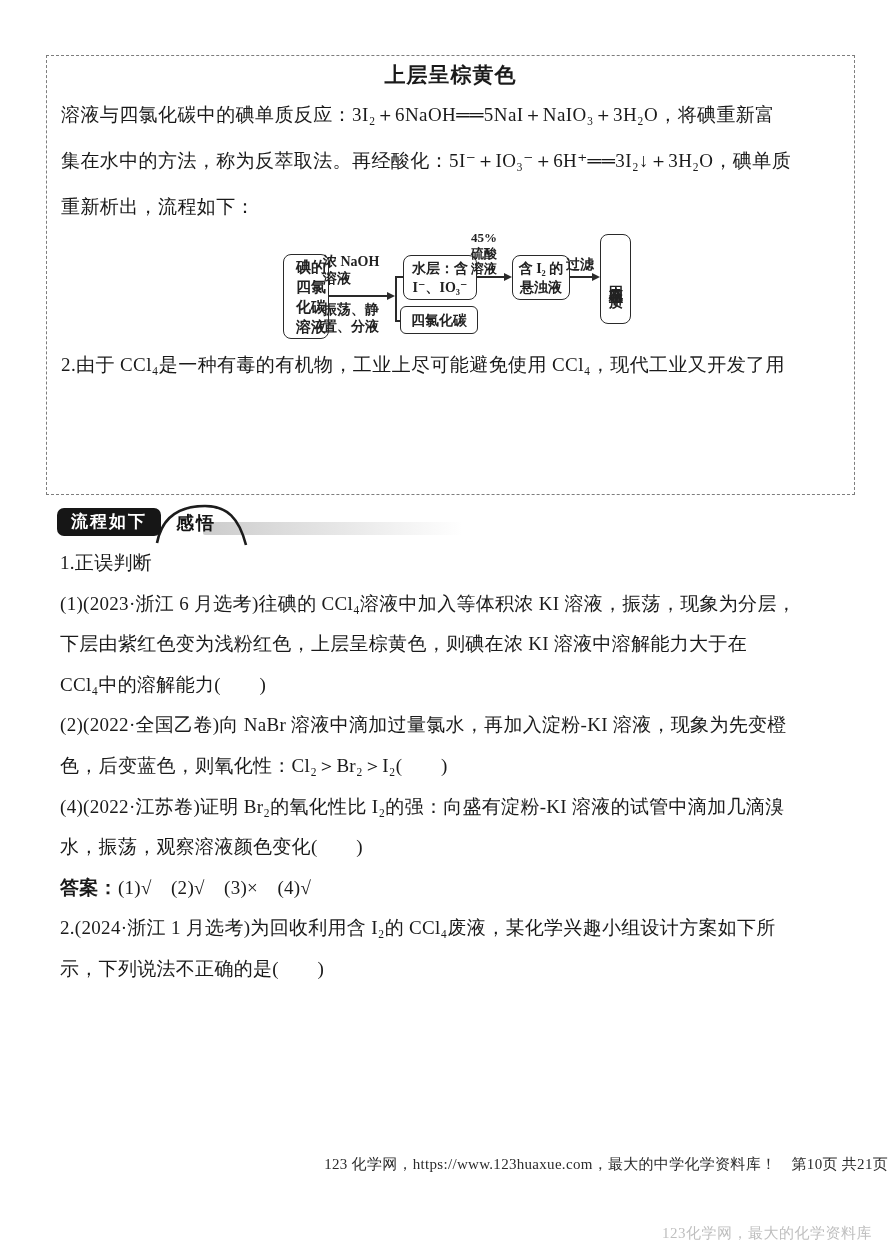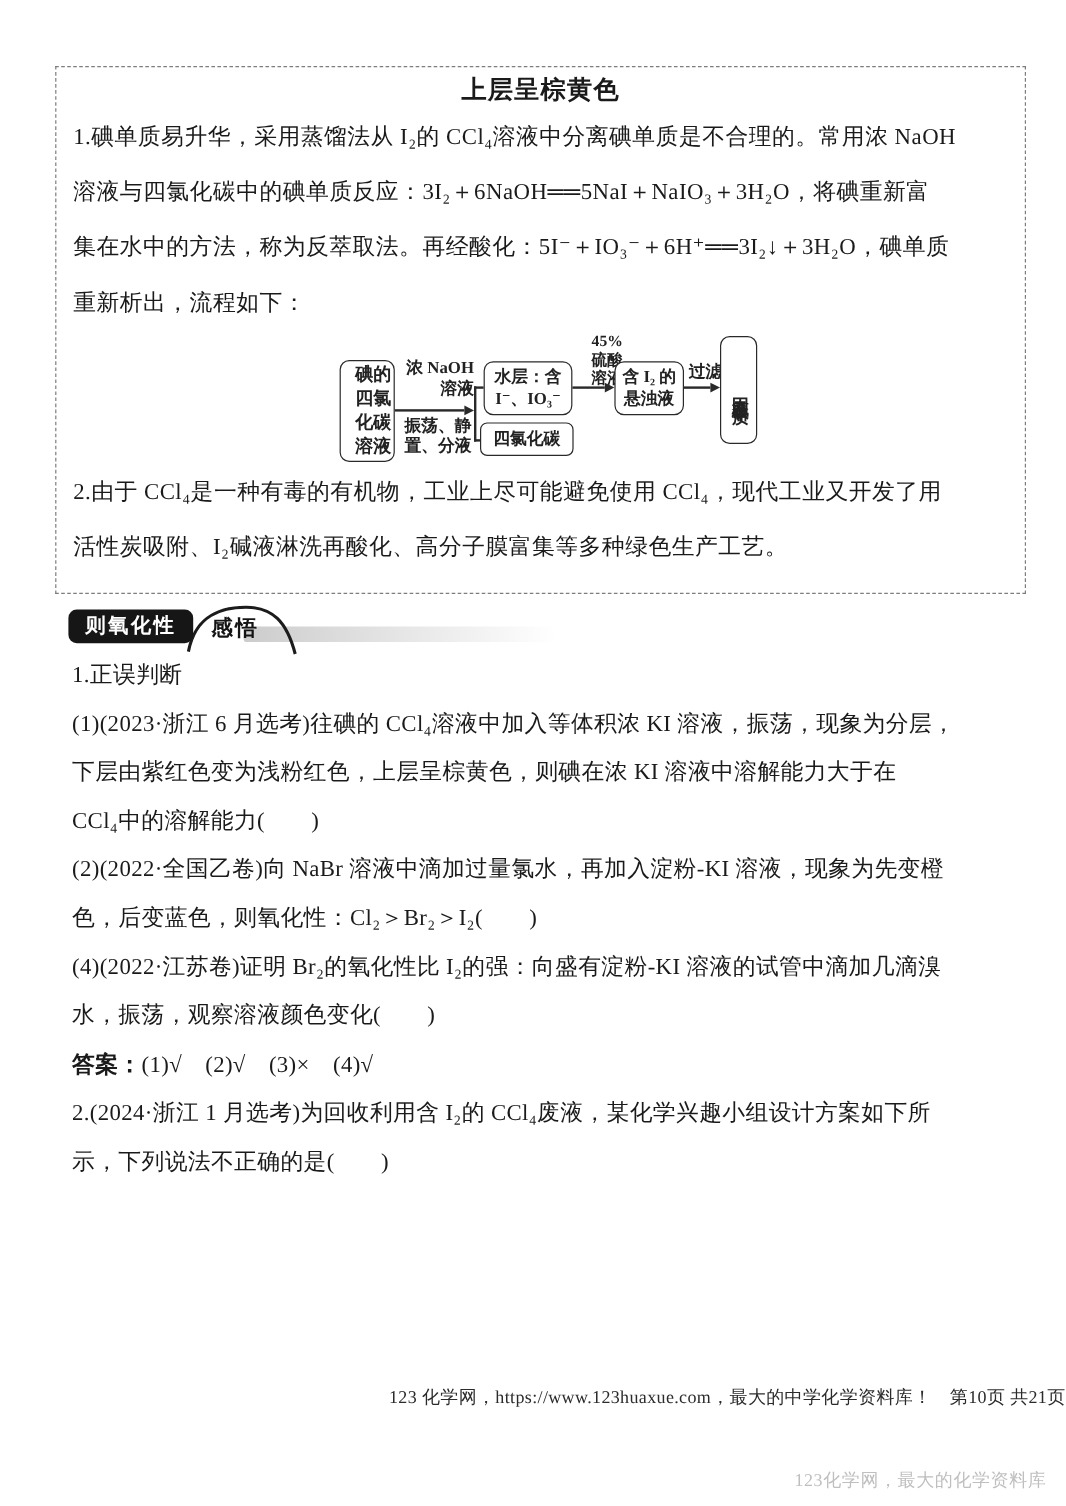--- a/index.html
+++ b/index.html
@@ -25,21 +25,21 @@
     position: absolute; border: 1.5px solid #2a2a2a; border-radius: 8px; background: #fff;
     display: flex; flex-direction: column; align-items: center; justify-content: center;
     text-align: right; font-size: 14px; font-weight: 600; line-height: 19px; color: #222;
   }
   .fc-line { position: absolute; background: #2a2a2a; }
   .fc-arrow {
     position: absolute; width: 0; height: 0;
     border-top: 4.5px solid transparent; border-bottom: 4.5px solid transparent;
     border-left: 8px solid #2a2a2a;
   }
-  .fc-label { position: absolute; text-align: right; font-size: 14px; font-weight: 600; line-height: 17px; color: #222; }
+  .fc-label { position: absolute; text-align: left; font-size: 14px; font-weight: 600; line-height: 17px; color: #222; }
   .fc-label.small { font-size: 13px; line-height: 15.5px; }
   .vertical-text { writing-mode: vertical-lr; letter-spacing: 2px; line-height: 1; }
 
   
   .badge-row { position: absolute; left: 57px; top: 506px; height: 40px; width: 420px; }
   .badge-strip {
     position: absolute; left: 146px; top: 16px; width: 260px; height: 13px;
     background: linear-gradient(to right, #cccccc, rgba(246,246,246,0)); border-radius: 2px;
   }
   .badge-pill {
@@ -71,21 +71,20 @@
 </style>
 </head>
 <body>
 
 <div class="page">
 
   <div class="note-box">
     <div class="note-title">上层呈棕黄色</div>
 
     <div>
-      <div class="tline">1.碘单质易升华，采用蒸馏法从 I₂的 CCl₄溶液中分离碘单质是不合理的。常用浓 NaOH</div>
       <div class="tline">溶液与四氯化碳中的碘单质反应：3I₂＋6NaOH══5NaI＋NaIO₃＋3H₂O，将碘重新富</div>
       <div class="tline">集在水中的方法，称为反萃取法。再经酸化：5I⁻＋IO₃⁻＋6H⁺══3I₂↓＋3H₂O，碘单质</div>
       <div class="tline">重新析出，流程如下：</div>
     </div>
 
     <div class="flowchart">
 
       <div class="fc-box" style="left:0; top:24px; width:46px; height:85px; font-size:15px; line-height:20px; padding:0 2px;">碘的四氯化碳溶液</div>
 
       <div class="fc-line" style="left:46px; top:65px; width:58px; height:2px;"></div>
@@ -125,30 +124,29 @@
 
       <div class="fc-line" style="left:287px; top:46px; width:22px; height:2px;"></div>
       <div class="fc-arrow" style="left:309px; top:42.5px;"></div>
       <div class="fc-label" style="left:283px; top:26px; width:36px;">过滤</div>
 
       <div class="fc-box vertical-text" style="left:317px; top:4px; width:31px; height:90px;">固态碘单质</div>
     </div>
 
     <div>
       <div class="tline">2.由于 CCl₄是一种有毒的有机物，工业上尽可能避免使用 CCl₄，现代工业又开发了用</div>
-      <div class="tline">活性炭吸附、I₂碱液淋洗再酸化、高分子膜富集等多种绿色生产工艺。</div>
     </div>
   </div>
 
   <div class="badge-row">
     <div class="badge-strip"></div>
     <svg class="badge-arc" width="98" height="44" viewBox="0 0 98 44">
       <path d="M4,41 C10,10 32,4 52,4 C74,4 86,16 93,43" fill="none" stroke="#1c1c1c" stroke-width="2.6"></path>
     </svg>
-    <span class="badge-pill">则氧化性</span>
+    <span class="badge-pill">流程如下</span>
     <span class="badge-secondary">感悟</span>
   </div>
 
   <div class="questions">
     <div class="qline">1.正误判断</div>
     <div class="qline">(1)(2023·浙江 6 月选考)往碘的 CCl₄溶液中加入等体积浓 KI 溶液，振荡，现象为分层，</div>
     <div class="qline">下层由紫红色变为浅粉红色，上层呈棕黄色，则碘在浓 KI 溶液中溶解能力大于在</div>
     <div class="qline">CCl₄中的溶解能力(　　)</div>
     <div class="qline">(2)(2022·全国乙卷)向 NaBr 溶液中滴加过量氯水，再加入淀粉-KI 溶液，现象为先变橙</div>
     <div class="qline">色，后变蓝色，则氧化性：Cl₂＞Br₂＞I₂(　　)</div>

